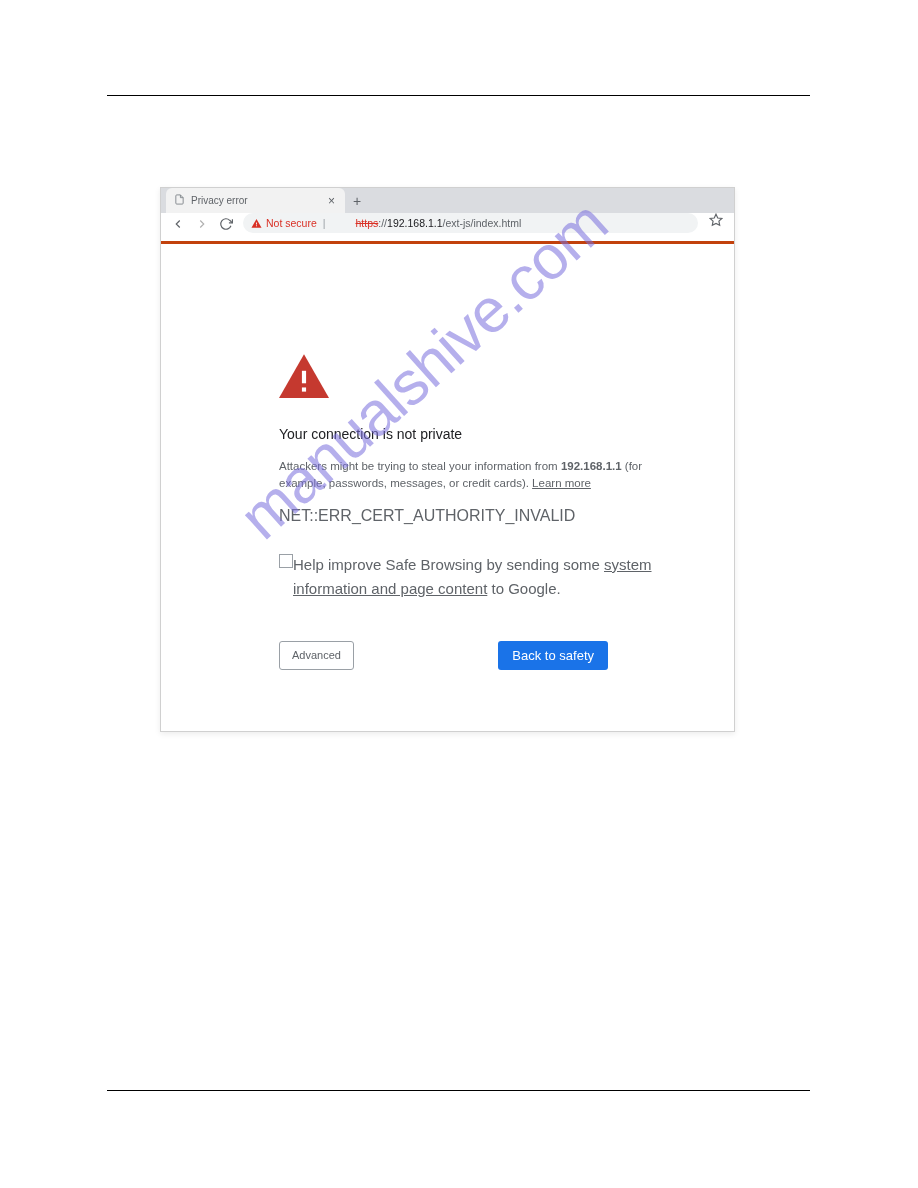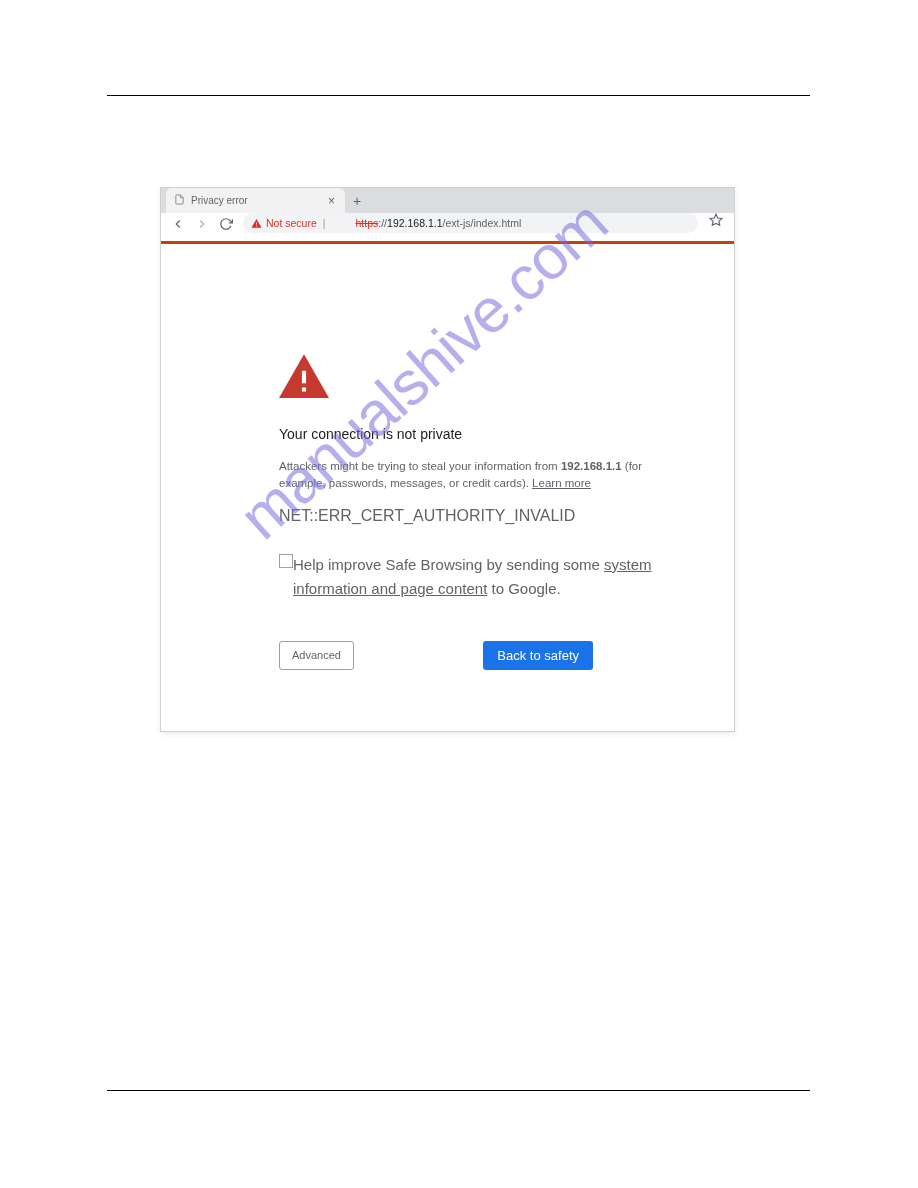--- a/index.html
+++ b/index.html
@@ -173,21 +173,21 @@
     background: #fff;
     flex-shrink: 0;
     margin-top: 1px;
     cursor: pointer;
   }
   .sys-link { text-decoration: underline; color: #5f6368; }
   .priv-link { text-decoration: underline; color: #5f6368; display: block; margin-top: 2px; }
   .button-row {
     display: flex;
     justify-content: space-between;
-    margin-right: 71px;
+    margin-right: 56px;
   }
   .btn-advanced {
     border: 1px solid #9aa0a6;
     background: #fff;
     color: #5f6368;
     font-size: 11px;
     padding: 6px 12px;
     border-radius: 3px;
     cursor: pointer;
   }

